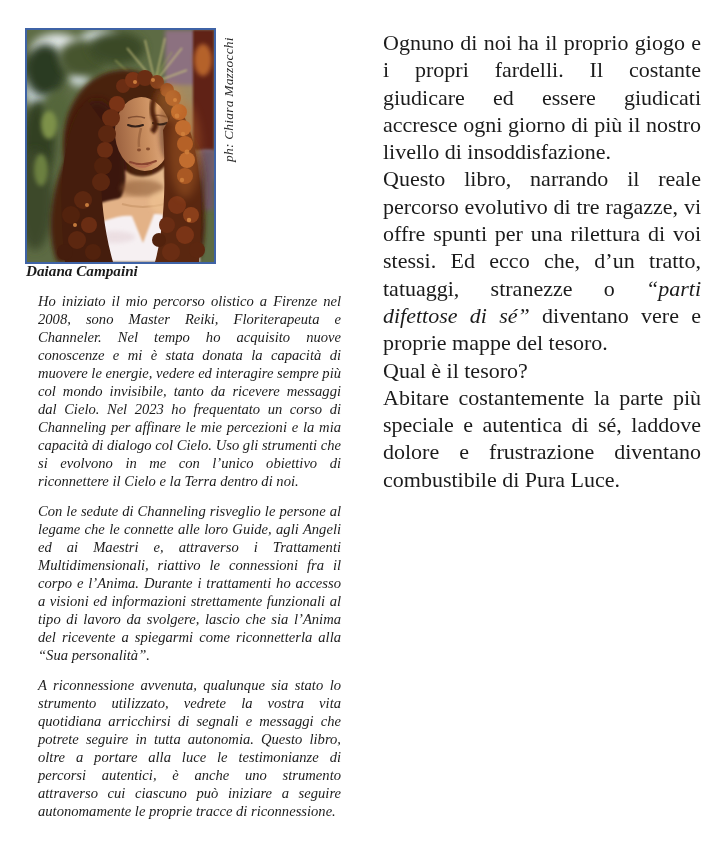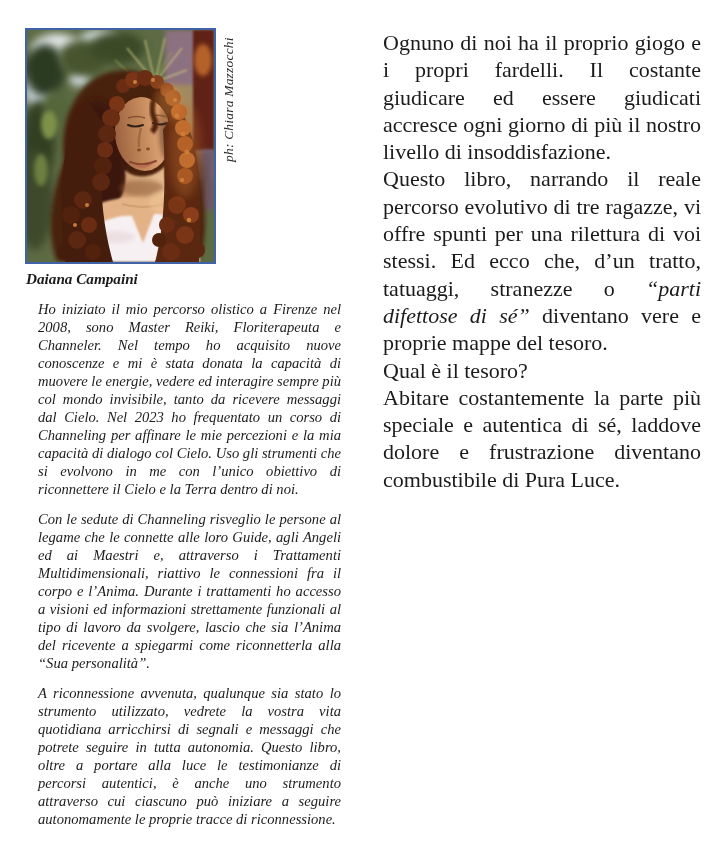--- a/index.html
+++ b/index.html
@@ -34,21 +34,21 @@
     transform-origin: 0 0;
     font-style: italic;
     font-size: 13.5px;
     letter-spacing: 0.2px;
     color: #2a2a2a;
     white-space: nowrap;
   }
   .left-col {
     position: absolute;
     left: 26px;
-    top: 270px;
+    top: 262px;
     width: 327px;
     font-style: italic;
     font-size: 14.6px;
     line-height: 18px;
     text-align: justify;
     hyphens: auto;
     -webkit-hyphens: auto;
   }
   .left-col .author-name {
     font-size: 15.2px;

